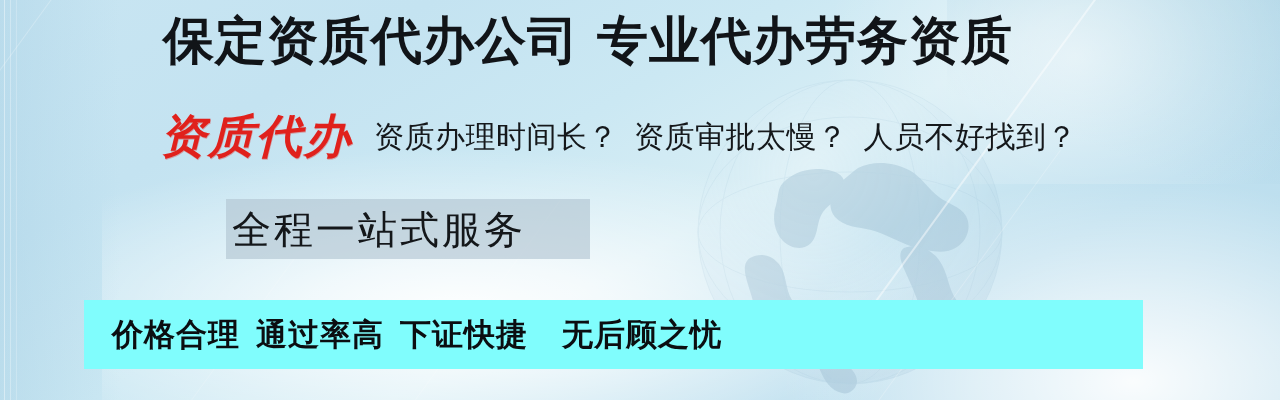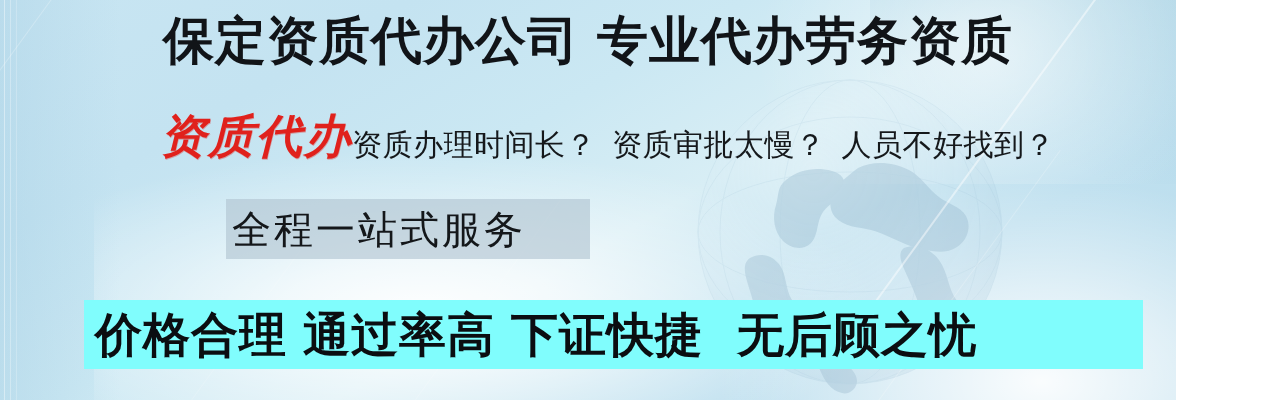--- a/index.html
+++ b/index.html
@@ -2,21 +2,21 @@
 <html><head>
 <meta charset="utf-8">
 <style>
   html, body {
     margin: 0;
     padding: 0;
     background: #ffffff;
   }
   #banner {
     position: relative;
-    width: 1176px;
+    width: 1280px;
     height: 400px;
     overflow: hidden;
     font-family: "Liberation Sans", "DejaVu Sans", sans-serif;
     background: #e5e5e5;
   }
 
   
   .bg-base {
     position: absolute;
     inset: 0;
@@ -134,34 +134,35 @@
     letter-spacing: 1px;
     white-space: nowrap;
   }
   .headline .gap { display: inline-block; width: 18px; }
 
   .row2 {
     position: absolute;
     left: 160px;
     top: 114px;
     display: flex;
-    align-items: flex-end;
+    align-items: center;
     white-space: nowrap;
   }
   .brush-red {
     font-family: "Liberation Serif", "DejaVu Serif", serif;
     font-size: 46px;
     font-weight: 700;
     font-style: italic;
     color: #e0211c;
     letter-spacing: 2px;
     line-height: 1;
     text-shadow: 0.5px 0.5px 0 rgba(224,33,28,0.35);
   }
   .questions {
+    margin-left: 22px;
     font-size: 30px;
     font-weight: 500;
     color: #15181b;
     letter-spacing: 0.5px;
     line-height: 1;
   }
   .questions .gap { display: inline-block; width: 16px; }
 
   .service-box {
     position: absolute;
@@ -187,25 +188,25 @@
     position: absolute;
     left: 84px;
     top: 300px;
     width: 1059px;
     height: 69px;
     background: #80fdfd;
     display: flex;
     align-items: center;
   }
   .cta-bar .txt {
-    font-size: 47px;
+    font-size: 31px;
     font-weight: 700;
     color: #0b0e11;
     letter-spacing: 1px;
-    padding-left: 11px;
+    padding-left: 28px;
     line-height: 1;
     white-space: nowrap;
   }
   .cta-bar .gap  { display: inline-block; width: 16px; }
   .cta-bar .gap2 { display: inline-block; width: 34px; }
 </style>
 </head>
 <body>
 
 <div id="banner">

